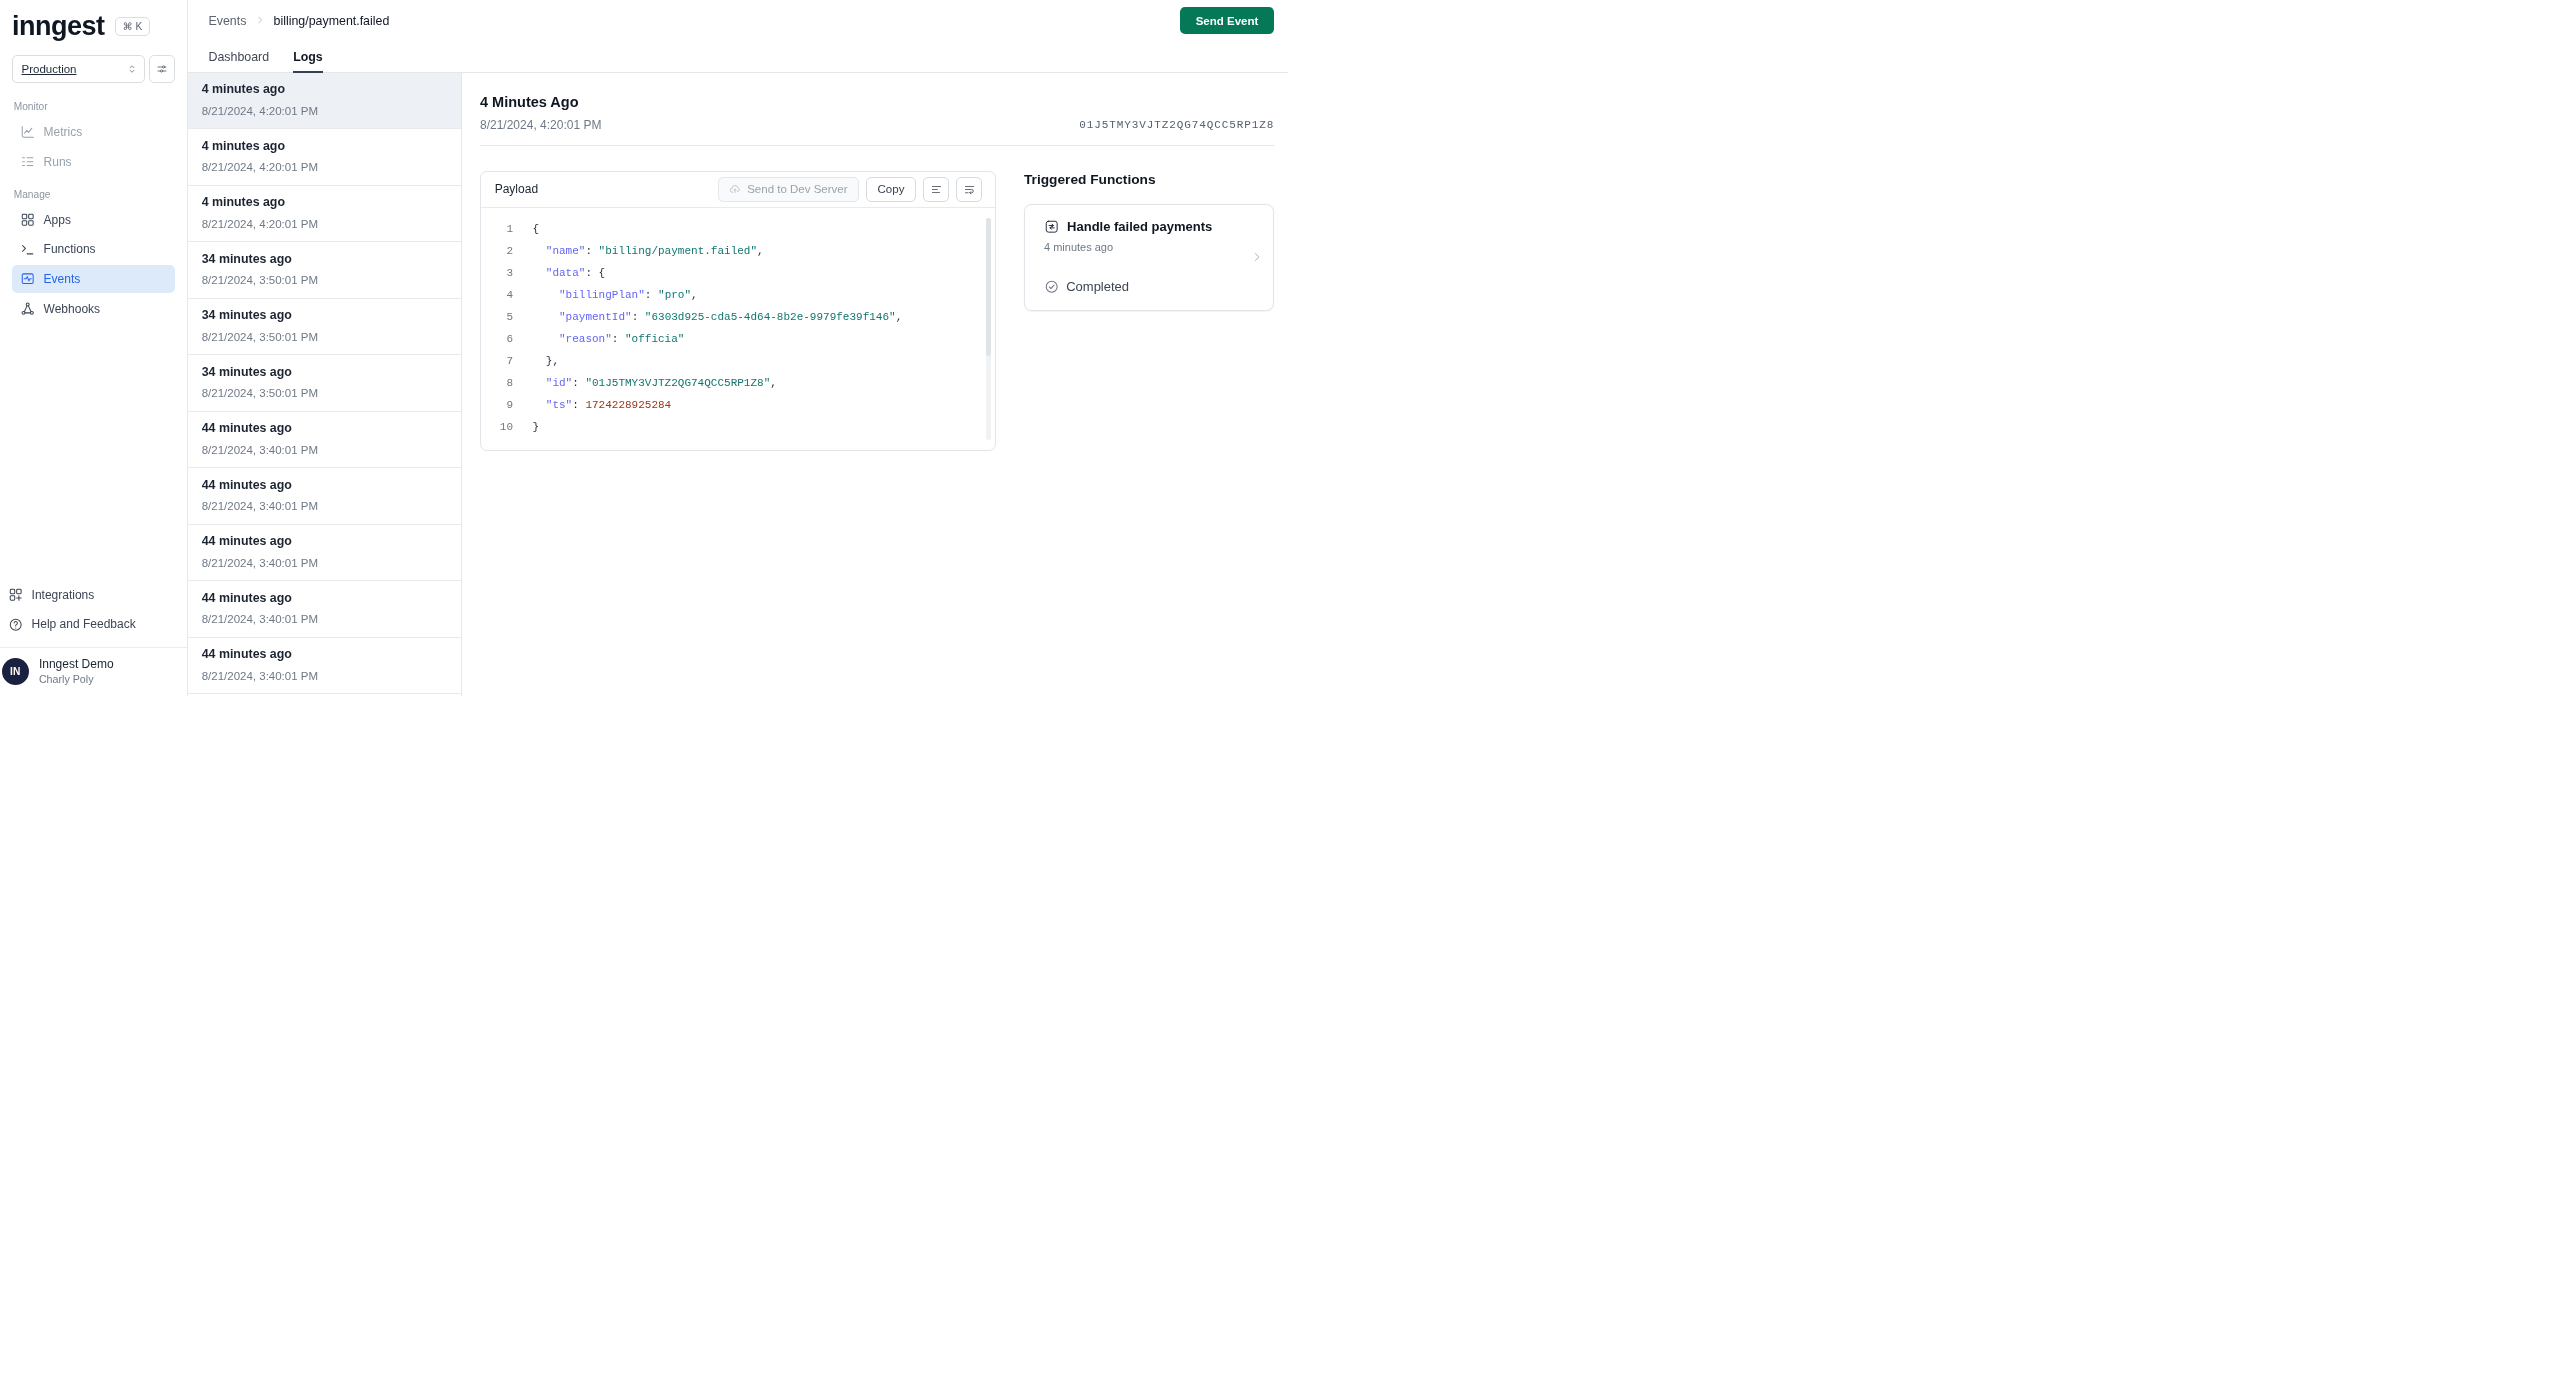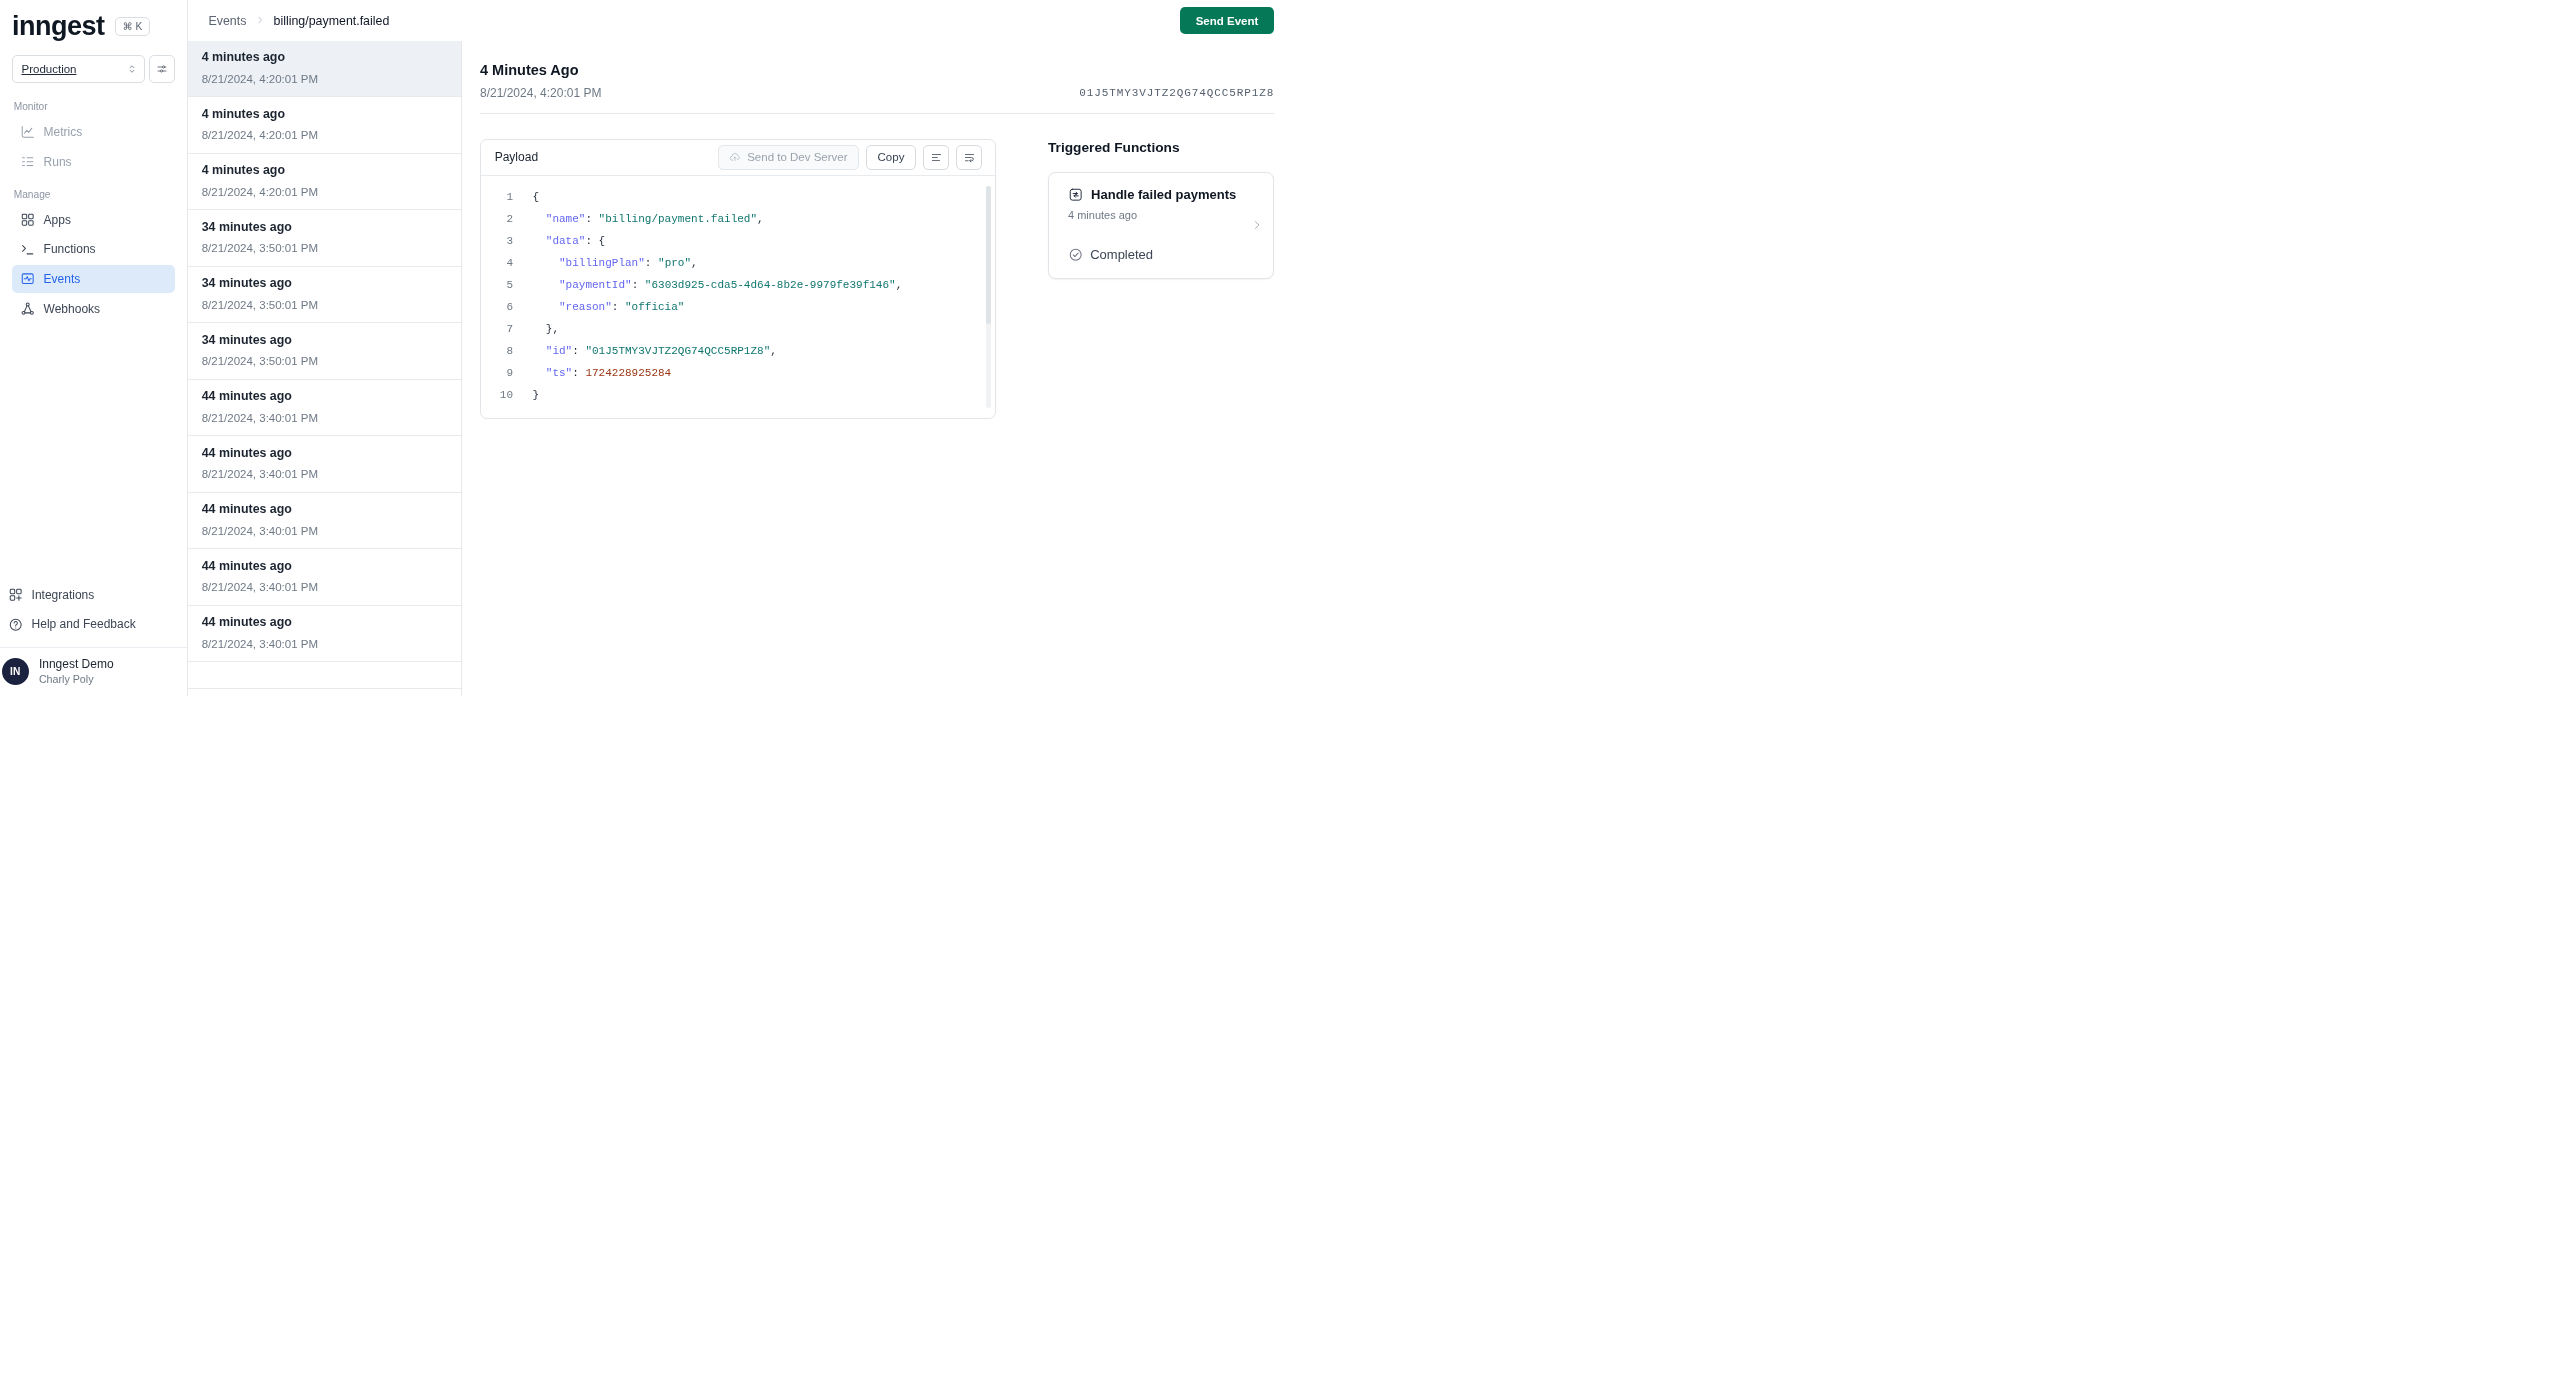--- a/index.html
+++ b/index.html
@@ -73,21 +73,21 @@
   .event-item-ts { font-size:11.5px; color:#6f7986; margin-top:6px; line-height:14.5px; }
 
   
   .detail { flex:1; min-width:0; padding:20.5px 13.7px 0 18px; overflow:hidden; }
   .detail-head { display:flex; align-items:flex-end; justify-content:space-between; }
   .detail-title { font-size:14.5px; font-weight:600; color:#0f1722; }
   .detail-ts { font-size:12px; color:#6f7986; margin-top:8.5px; }
   .event-id { font-family:"Liberation Mono", monospace; font-size:11px; color:#55606e;
     letter-spacing:0.9px; margin-bottom:0.9px; }
   .detail-divider { height:0.9px; background:#e5e7eb; margin-top:13px; }
-  .detail-body { display:flex; gap:52px; padding-top:25px; align-items:flex-start; }
+  .detail-body { display:flex; gap:28px; padding-top:25px; align-items:flex-start; }
 
   .payload-card { width:516px; flex-shrink:0; border:0.9px solid #e1e5e9; border-radius:6.8px; background:#fff; }
   .payload-head { height:36px; display:flex; align-items:center; gap:6.8px;
     padding:0 13px 0 13.7px; border-bottom:0.9px solid #e8ebee; }
   .payload-title { font-size:12px; color:#1b2430; margin-right:auto; }
   .btn-dev { display:flex; align-items:center; gap:6px; height:25px; padding:0 10.2px;
     border:0.9px solid #e3e7ea; border-radius:5.1px; background:#f8fafb; color:#9aa3ad;
     font-size:11.5px; cursor:default; }
   .btn-dev .icon { color:#b2bac2; }
   .btn-copy { height:25px; padding:0 11px; border:0.9px solid #d6dbe0; border-radius:5.1px;
@@ -253,20 +253,24 @@
         <span class="icon xs crumb-sep">
           <svg viewBox="0 0 24 24">
               <path d="M9 5.5 15.5 12 9 18.5"></path>
             </svg>
         </span>
         <span class="crumb-current">billing/payment.failed</span>
       </div>
       <button class="send-event">Send Event</button>
     </header>
 
+    <div class="tabs">
+      <div class="tab">Dashboard</div>
+      <div class="tab active">Logs</div>
+    </div>
 
     <div class="content">
       <div class="event-list">
           <div class="event-item selected">
             <div class="event-item-title">4 minutes ago</div>
             <div class="event-item-ts">8/21/2024, 4:20:01 PM</div>
           </div>
           <div class="event-item">
             <div class="event-item-title">4 minutes ago</div>
             <div class="event-item-ts">8/21/2024, 4:20:01 PM</div>

